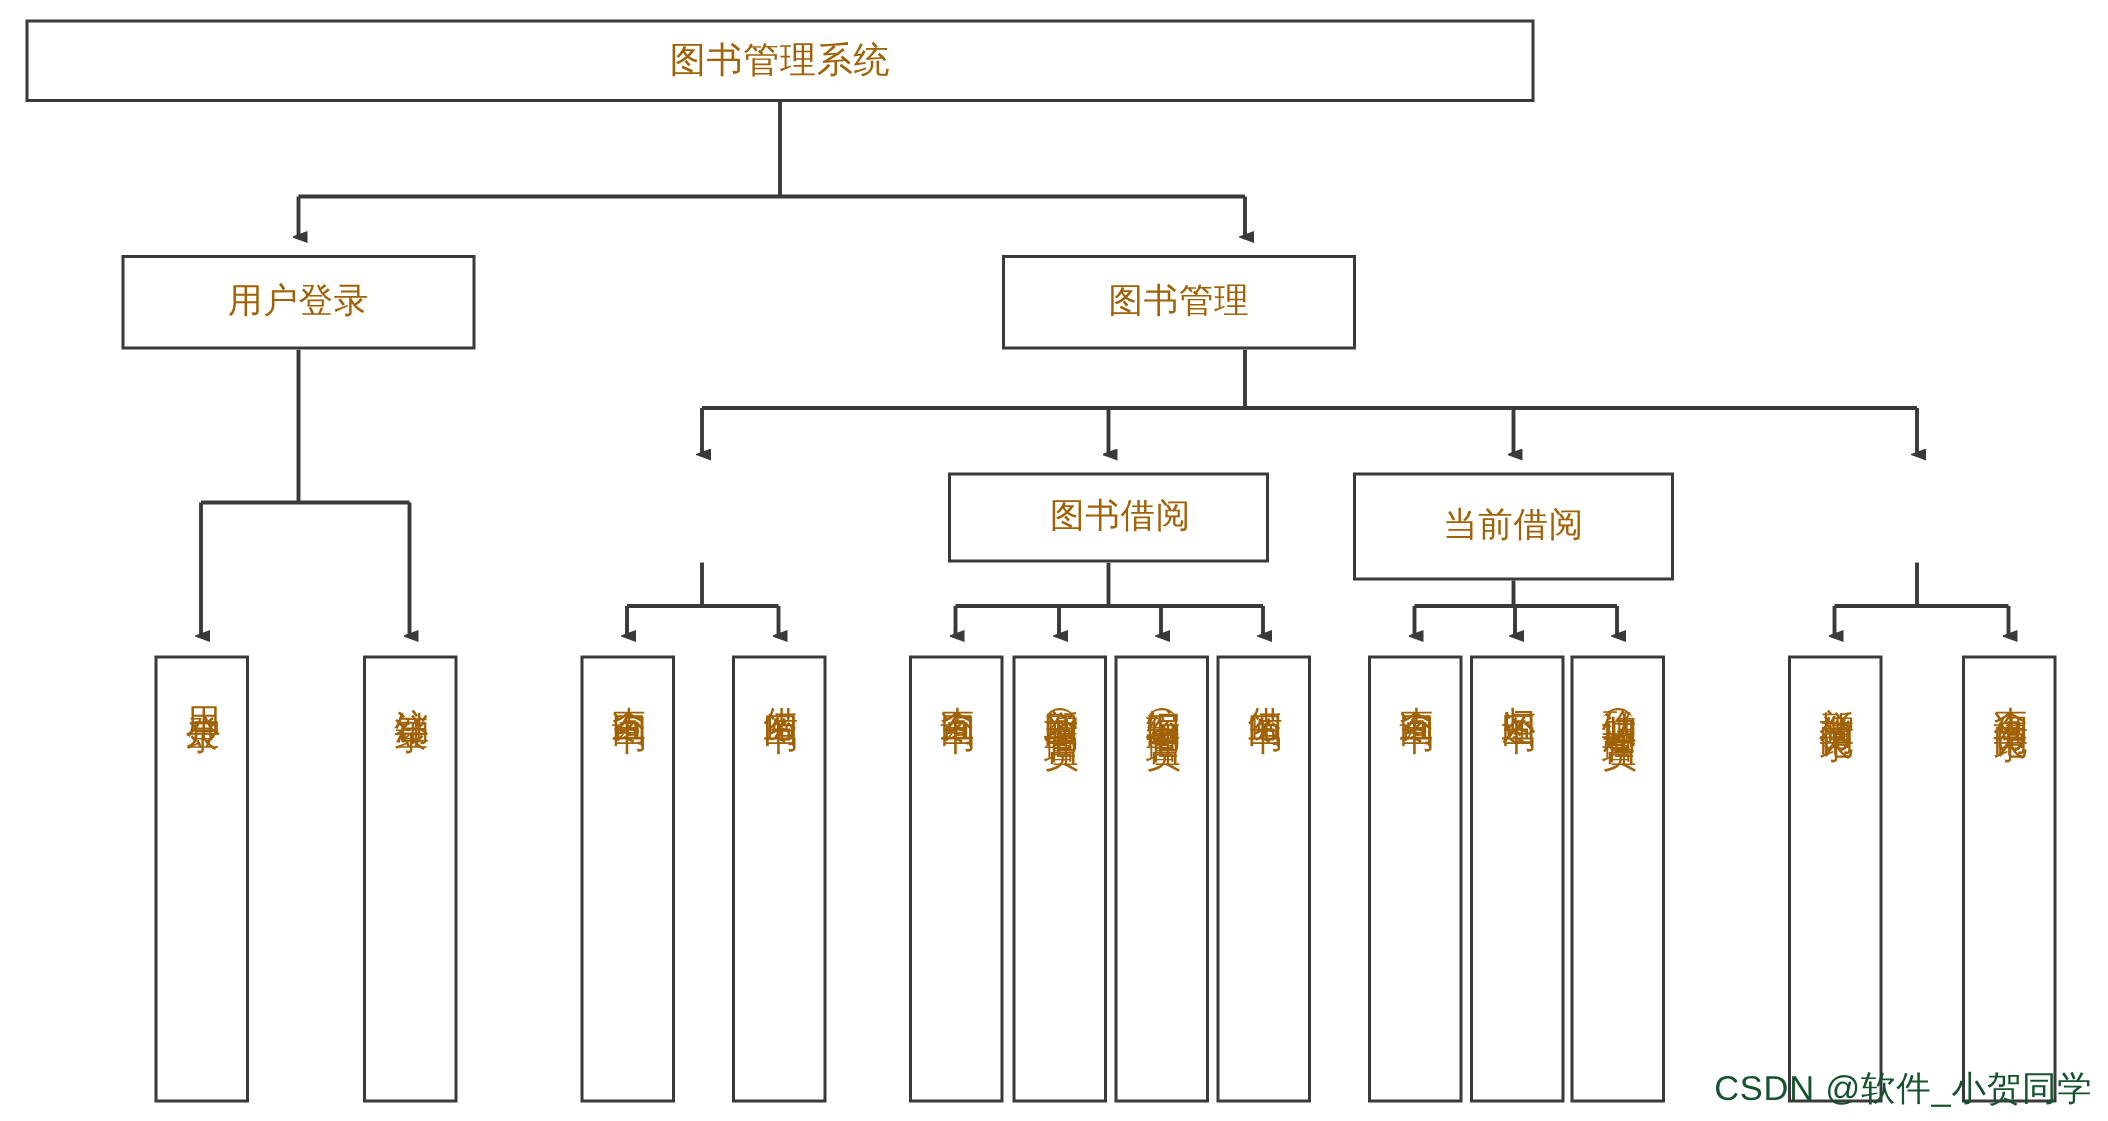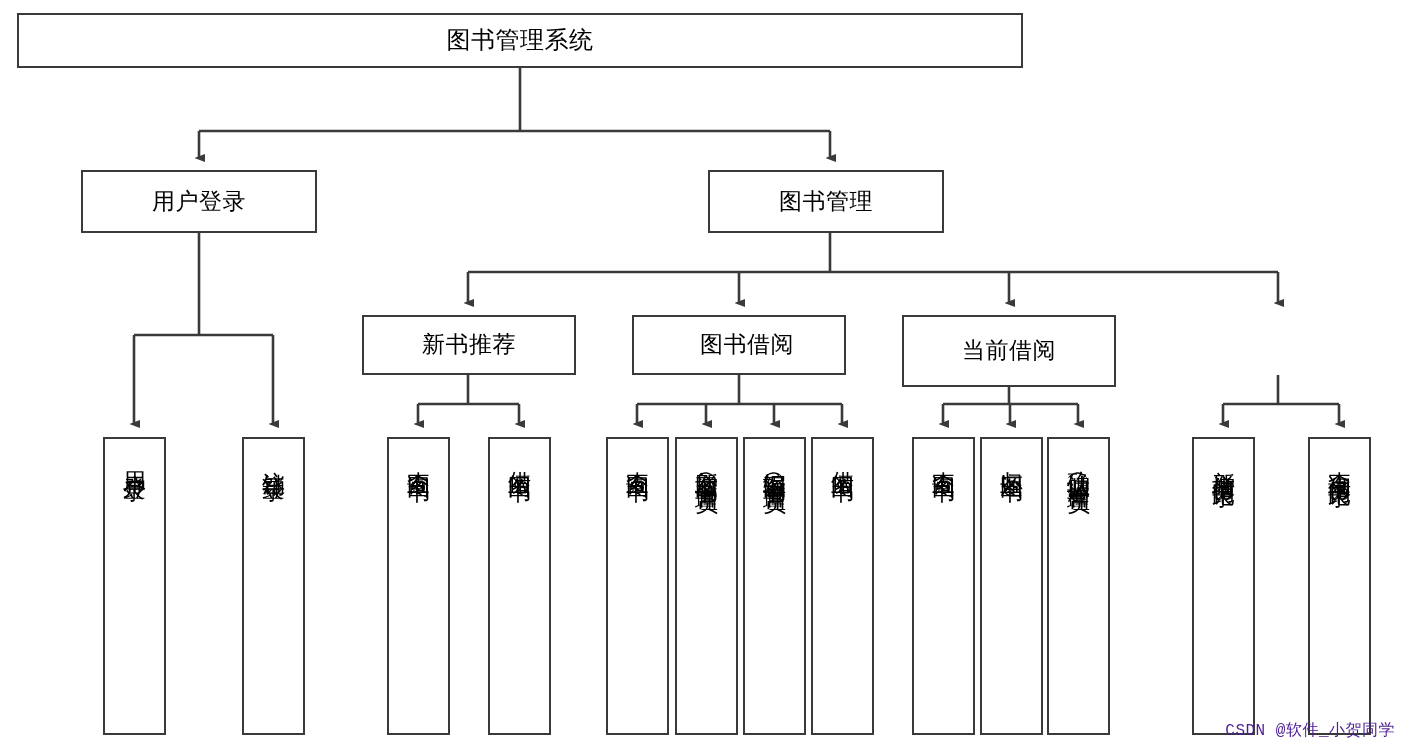--- a/index.html
+++ b/index.html
@@ -30,21 +30,21 @@
     position: absolute;
     box-sizing: border-box;
     background: #ffffff;
     border: 2.2px solid #3a3a3a;
     display: flex;
     align-items: center;
     justify-content: center;
     z-index: 2;
   }
   .node .node-label {
-    color: #000000;
+    color: #a16207;
     letter-spacing: 0.5px;
     line-height: 1.18;
     white-space: nowrap;
   }
   
   .node.horiz .node-label {
     font-size: 23px;
   }
   .node.root .node-label {
     font-size: 24px;
@@ -61,26 +61,26 @@
     -webkit-text-orientation: upright;
     font-size: 23px;
     letter-spacing: 3px;
     line-height: 1.0;
     white-space: nowrap;
   }
   .watermark {
     position: absolute;
     right: 10px;
     bottom: 6px;
-    font-size: 16px;
-    color: #4c1d95;
+    font-size: 23px;
+    color: #14532d;
     letter-spacing: 0.5px;
     z-index: 3;
     white-space: nowrap;
-    font-family: Liberation Mono, monospace;
+    font-family: Liberation Sans, sans-serif;
   }
 </style>
 </head>
 <body>
 
 <div id="diagram-root">
 
   <svg class="connectors" viewBox="0 0 1405 747" width="1405" height="747" xmlns="http://www.w3.org/2000/svg">
     <defs>
       <marker id="arrow" markerWidth="10" markerHeight="10" refX="4" refY="6" orient="auto" markerUnits="userSpaceOnUse">
@@ -131,27 +131,24 @@
     </g>
   </svg>
 
   <div class="node horiz root" style="left:17px; top:13px; width:1006px; height:55px;">
     <span class="node-label">图书管理系统</span>
   </div>
 
   <div class="node horiz" style="left:81px; top:170px; width:236px; height:63px;">
     <span class="node-label">用户登录</span>
   </div>
-  <div class="node horiz" style="left:708px; top:170px; width:236px; height:63px;">
+  <div class="node horiz" style="left:668px; top:170px; width:236px; height:63px;">
     <span class="node-label">图书管理</span>
   </div>
 
-  <div class="node horiz" style="left:362px; top:315px; width:214px; height:60px;">
-    <span class="node-label">新书推荐</span>
-  </div>
   <div class="node horiz" style="left:632px; top:315px; width:214px; height:60px;padding-left:16px;">
     <span class="node-label">图书借阅</span>
   </div>
   <div class="node horiz" style="left:902px; top:315px; width:214px; height:72px;">
     <span class="node-label">当前借阅</span>
   </div>
 
   <div class="node vert" style="left:103px; top:437px; width:63px; height:298px;">
     <span class="node-label">用户登录</span>
   </div>

